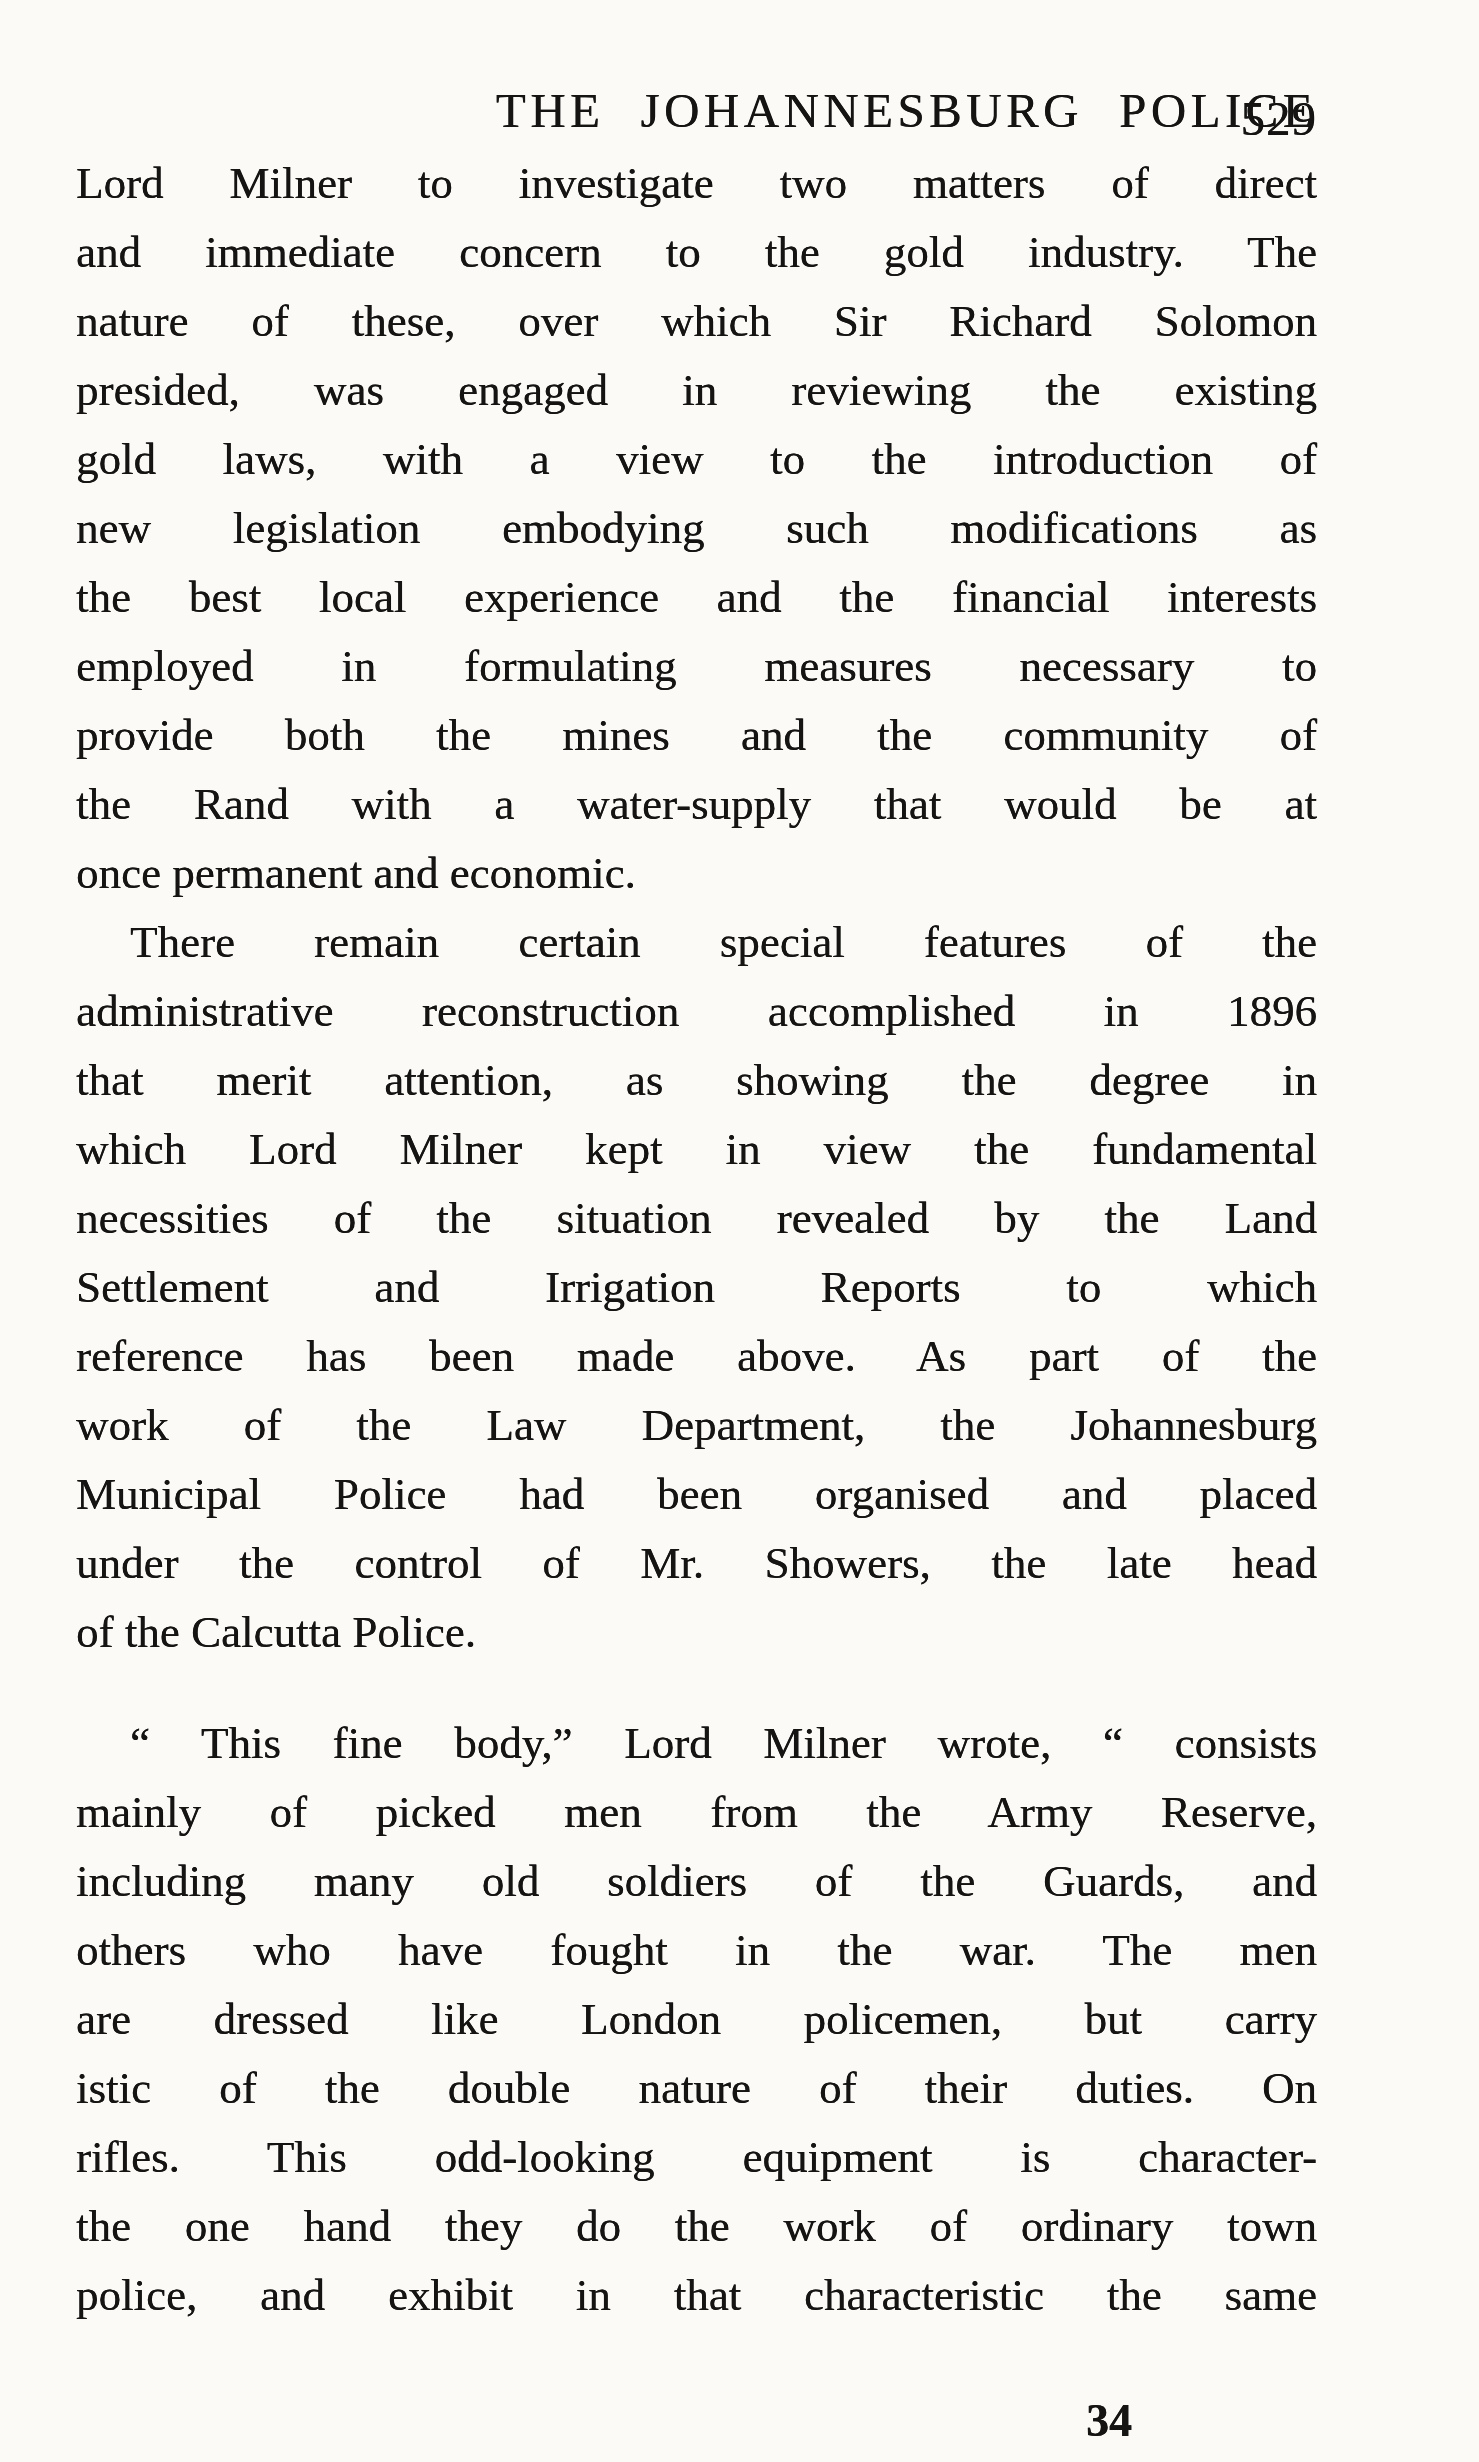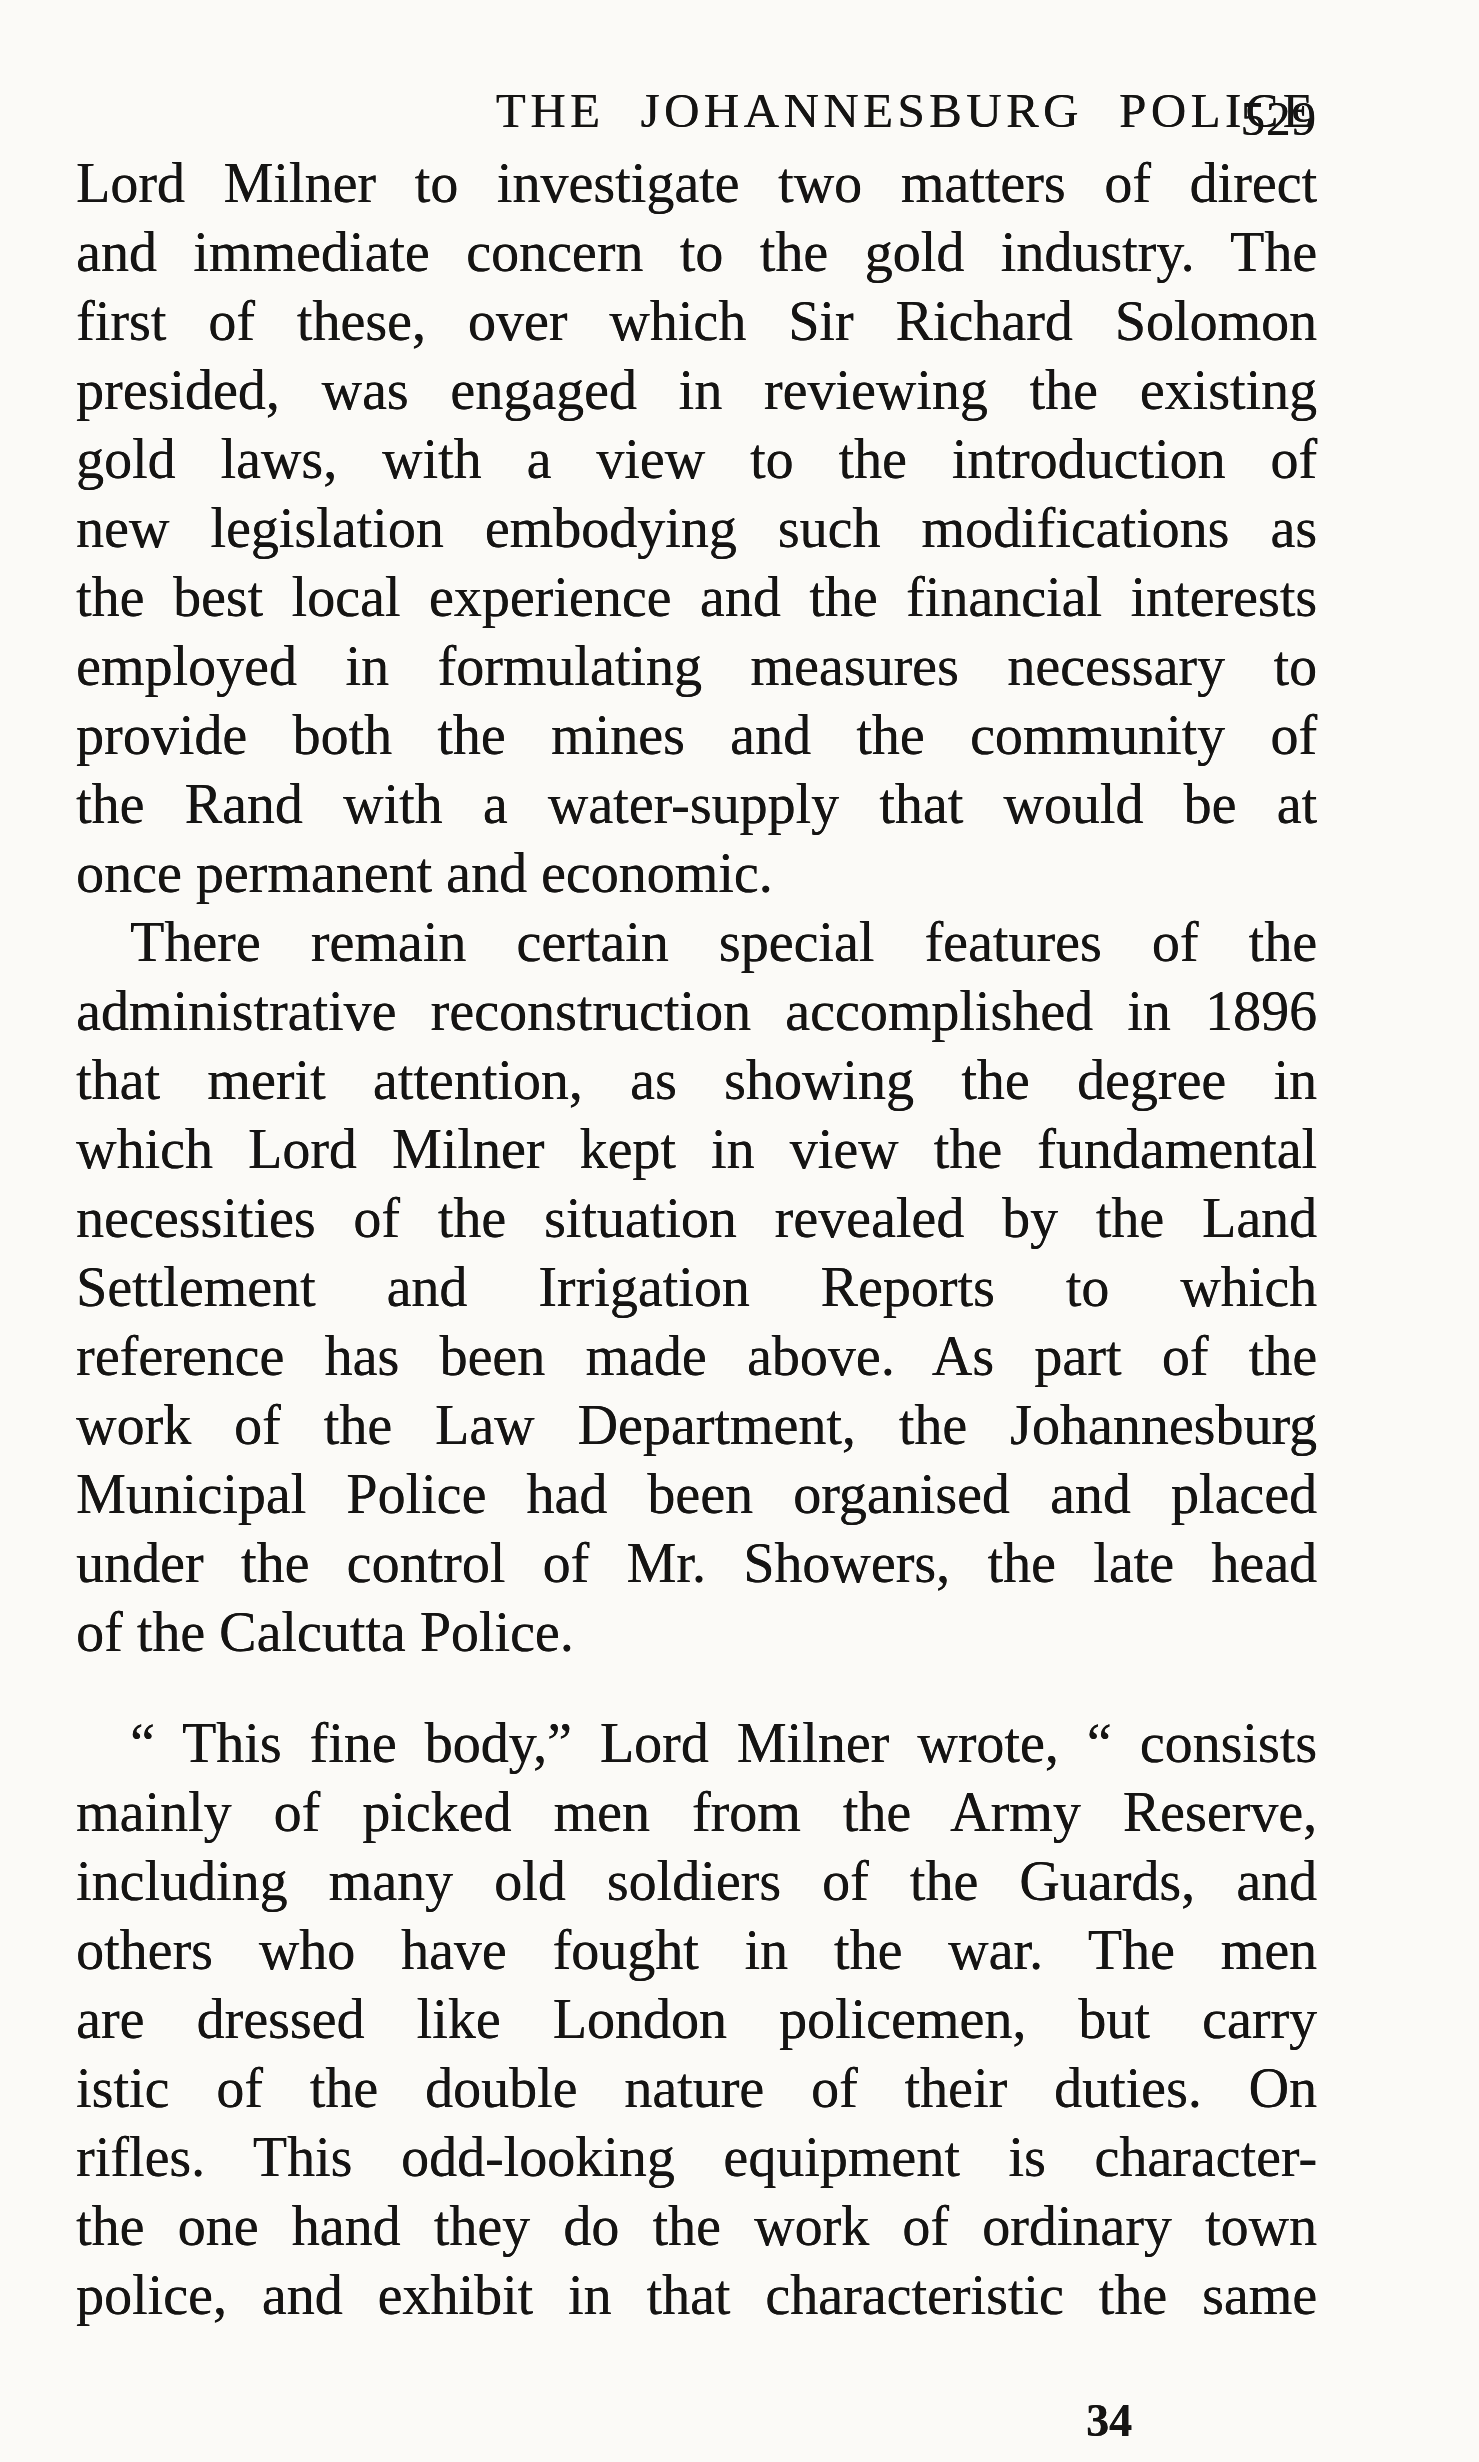--- a/index.html
+++ b/index.html
@@ -31,21 +31,21 @@
     letter-spacing:0.02em;
     word-spacing:normal;
   }
   .text-block{
     position:absolute;
     left:76px;top:149px;width:1241px;
   }
   .paragraph{margin:0;}
   .paragraph.spaced{margin-top:42px;}
   .line{
-    font-size:56px;
+    font-size:45px;
     line-height:69px;
     text-align:justify;
     text-align-last:justify;
     -moz-text-align-last:justify;
     text-shadow:0.3px 0 0 currentColor;
   }
   .line.last{
     text-align-last:left;
     -moz-text-align-last:left;
   }
@@ -66,21 +66,21 @@
 
   <div class="running-header">
     <span>THE  JOHANNESBURG  POLICE</span>
     <span class="folio">529</span>
   </div>
 
   <div class="text-block">
       <div class="paragraph">
         <div class="line">Lord Milner to investigate two matters of direct</div>
         <div class="line">and immediate concern to the gold industry.  The</div>
-        <div class="line">first of these, over which Sir Richard Solomon</div>
+        <div class="line">nature of these, over which Sir Richard Solomon</div>
         <div class="line">presided, was engaged in reviewing the existing</div>
         <div class="line">gold laws, with a view to the introduction of</div>
         <div class="line">new legislation embodying such modifications as</div>
         <div class="line">the best local experience and the financial interests</div>
         <div class="line">employed in formulating measures necessary to</div>
         <div class="line">provide both the mines and the community of</div>
         <div class="line">the Rand with a water-supply that would be at</div>
         <div class="line last">once permanent and economic.</div>
       </div>
       <div class="paragraph">

